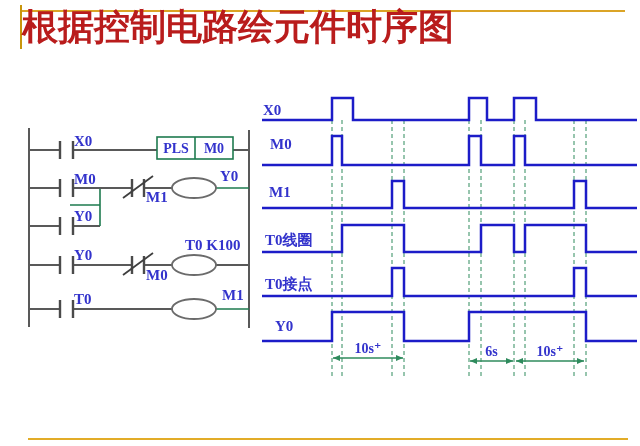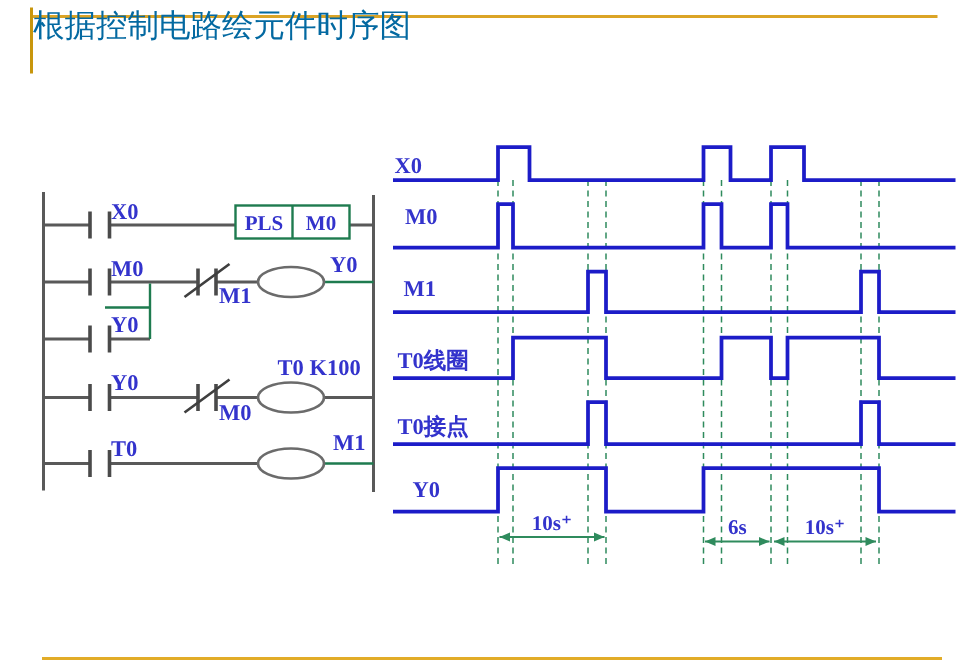--- a/index.html
+++ b/index.html
@@ -7,21 +7,21 @@
     width:640px;height:446px;position:relative;background:#ffffff;
     font-family:"Liberation Serif", "DejaVu Serif", serif;
     overflow:hidden;
   }
   .gold-line-h{position:absolute;left:21px;top:10px;width:604px;height:2px;background:#DBA426;}
   .gold-line-v{position:absolute;left:20px;top:5px;width:2px;height:44px;background:#C8960C;}
   .gold-line-bottom{position:absolute;left:28px;top:438px;width:600px;height:2px;background:#E2AC28;}
   .slide-title{
     position:absolute;left:22px;top:3px;margin:0;
     font-family:"Liberation Serif","DejaVu Sans",serif;
-    font-size:21px;font-weight:normal;color:#0369a1;letter-spacing:0px;white-space:nowrap;
+    font-size:36px;font-weight:bold;color:#b91c1c;letter-spacing:0px;white-space:nowrap;
   }
   svg{position:absolute;left:0;top:0;}
   .wire{stroke:#595959;stroke-width:2;fill:none;}
   .bar{stroke:#4A4A4A;stroke-width:2.4;fill:none;}
   .slash{stroke:#3F3F3F;stroke-width:1.8;fill:none;}
   .greenwire{stroke:#1E7B4F;stroke-width:1.6;fill:none;}
   .coil{stroke:#6B6B6B;stroke-width:1.8;fill:#ffffff;}
   .plsbox{stroke:#1E7B4F;stroke-width:1.6;fill:#ffffff;}
   .lbl{font:bold 15px "Liberation Serif","DejaVu Sans",serif;fill:#3333CC;}
   .boxlbl{font:bold 14px "Liberation Serif","DejaVu Sans",serif;fill:#3333CC;text-anchor:middle;}

